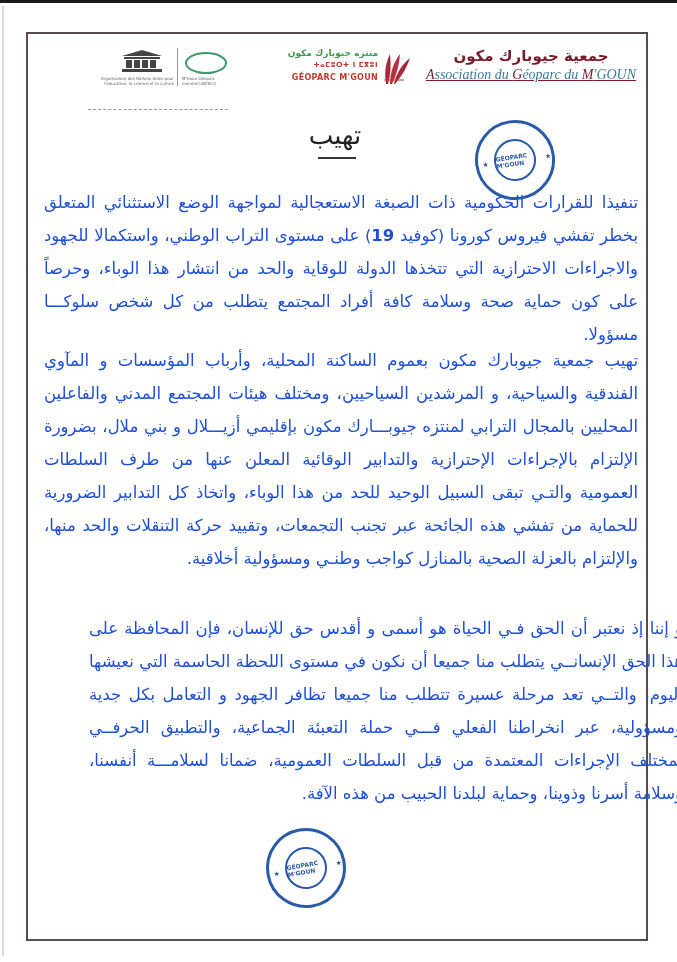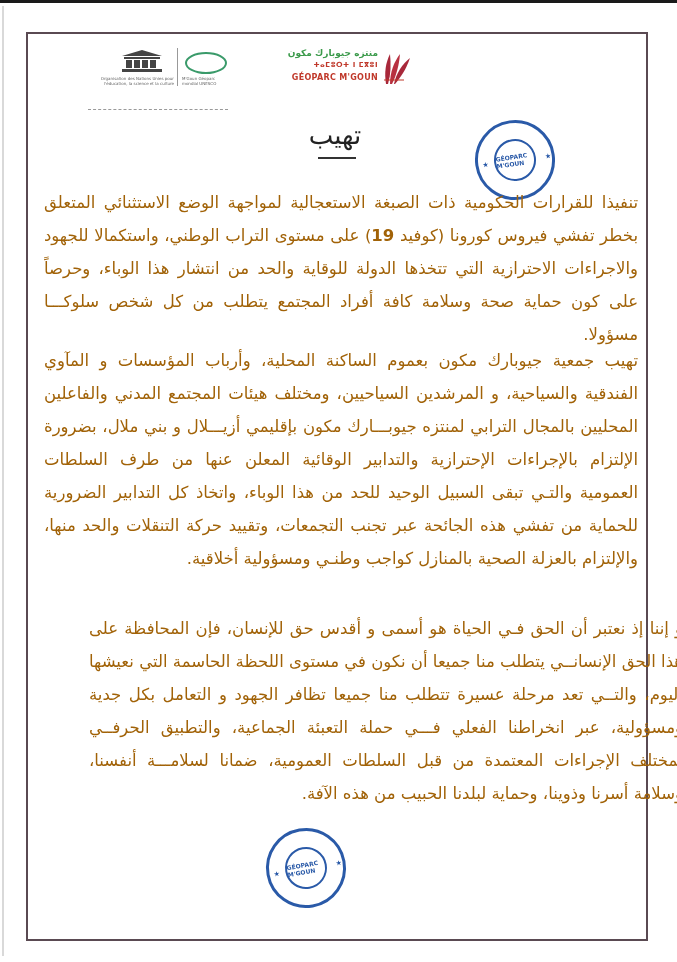--- a/index.html
+++ b/index.html
@@ -31,21 +31,21 @@
     .title { position: absolute; left: 280px; top: 120px; width: 110px; text-align: center; font-family: "DejaVu Serif", serif; font-size: 26px; color: #222; direction: rtl; }
     .title-underline { position: absolute; left: 318px; top: 157px; width: 38px; height: 2px; background: #333; }
 
     .stamp { position: absolute; width: 80px; height: 80px; border-radius: 50%; border: 3px solid #2a5aa8; box-sizing: border-box; }
     .stamp-top { left: 475px; top: 120px; transform: rotate(-8deg); }
     .stamp-bottom { left: 266px; top: 828px; transform: rotate(-10deg); }
     .stamp-inner { position: absolute; left: 16px; top: 16px; width: 42px; height: 42px; border-radius: 50%; border: 2px solid #2a5aa8; box-sizing: border-box; }
     .stamp-text { position: absolute; left: 18px; top: 30px; font-size: 6px; font-weight: bold; color: #2a5aa8; line-height: 7px; }
     .stamp-star { position: absolute; font-size: 7px; color: #2a5aa8; }
 
-    .body-text { position: absolute; left: 44px; width: 594px; direction: rtl; text-align: justify; text-align-last: right; font-family: "DejaVu Sans", sans-serif; font-size: 16.5px; line-height: 33px; color: #a16207; }
+    .body-text { position: absolute; left: 44px; width: 594px; direction: rtl; text-align: justify; text-align-last: right; font-family: "DejaVu Sans", sans-serif; font-size: 16.5px; line-height: 33px; color: #1d4ed8; }
     .p1 { top: 186px; }
     .p2 { top: 344px; }
     .p3 { top: 612px; margin-left: 45px; }
     .p1 b { font-weight: bold; }
   </style>
 </head>
 <body>
 
 <div class="topbar"></div>
 <div class="leftbar"></div>
@@ -74,20 +74,24 @@
     <div class="geo-tif">ⵜⴰⵎⵓⵔⵜ ⵏ ⵎⴳⵓⵏ</div>
     <div class="geo-fr">GÉOPARC M'GOUN</div>
     <svg class="geo-feather" viewBox="0 0 30 36">
       <path d="M4 34 C2 22 4 12 8 4 C9 14 9 24 6 34 Z" fill="#a8283a"></path>
       <path d="M8 34 C8 22 12 12 18 4 C17 16 14 26 10 34 Z" fill="#b83040"></path>
       <path d="M12 34 C14 24 20 14 28 8 C24 20 18 28 13 34 Z" fill="#a8283a"></path>
       <path d="M2 30 L22 30" stroke="#c0392b" stroke-width="1"></path>
     </svg>
   </div>
 
+  <div class="assoc">
+    <div class="assoc-ar">جمعية جيوبارك مكون</div>
+    <div class="assoc-fr"><span class="cap">A</span><span>ssociation du </span><span class="cap">G</span><span>éoparc du </span><span class="cap">M</span><span>'GOUN</span></div>
+  </div>
 </div>
 
 <div class="title">تهيب</div>
 <div class="title-underline"></div>
 
 <div class="stamp stamp-top">
   <div class="stamp-inner"></div>
   <div class="stamp-text">GÉOPARC M'GOUN</div>
   <span class="stamp-star" style="left:4px; top:34px;">★</span>
   <span class="stamp-star" style="left:67px; top:34px;">★</span>

